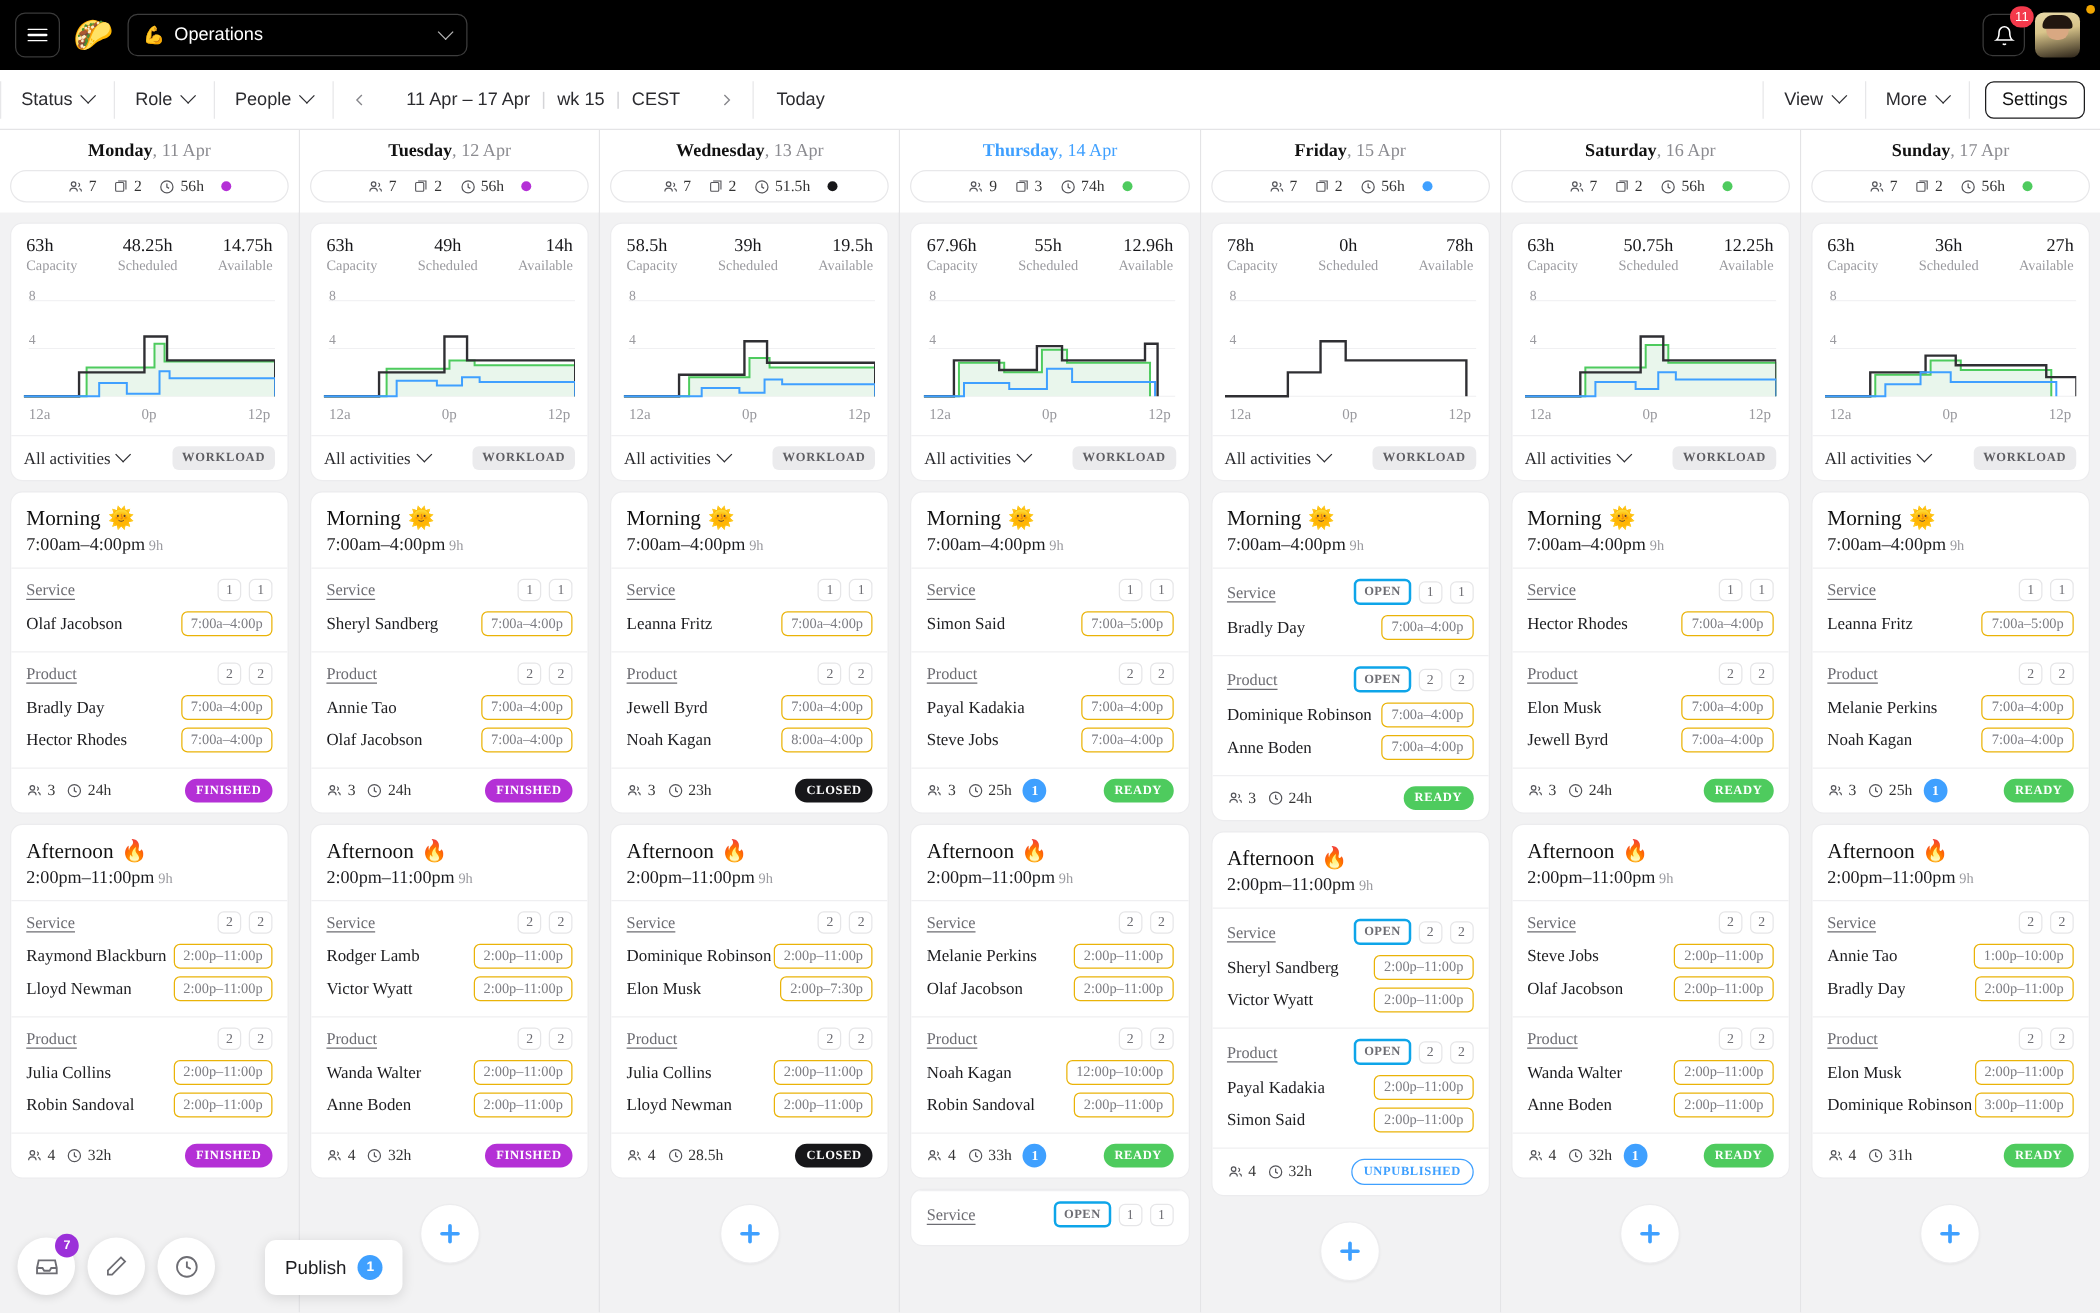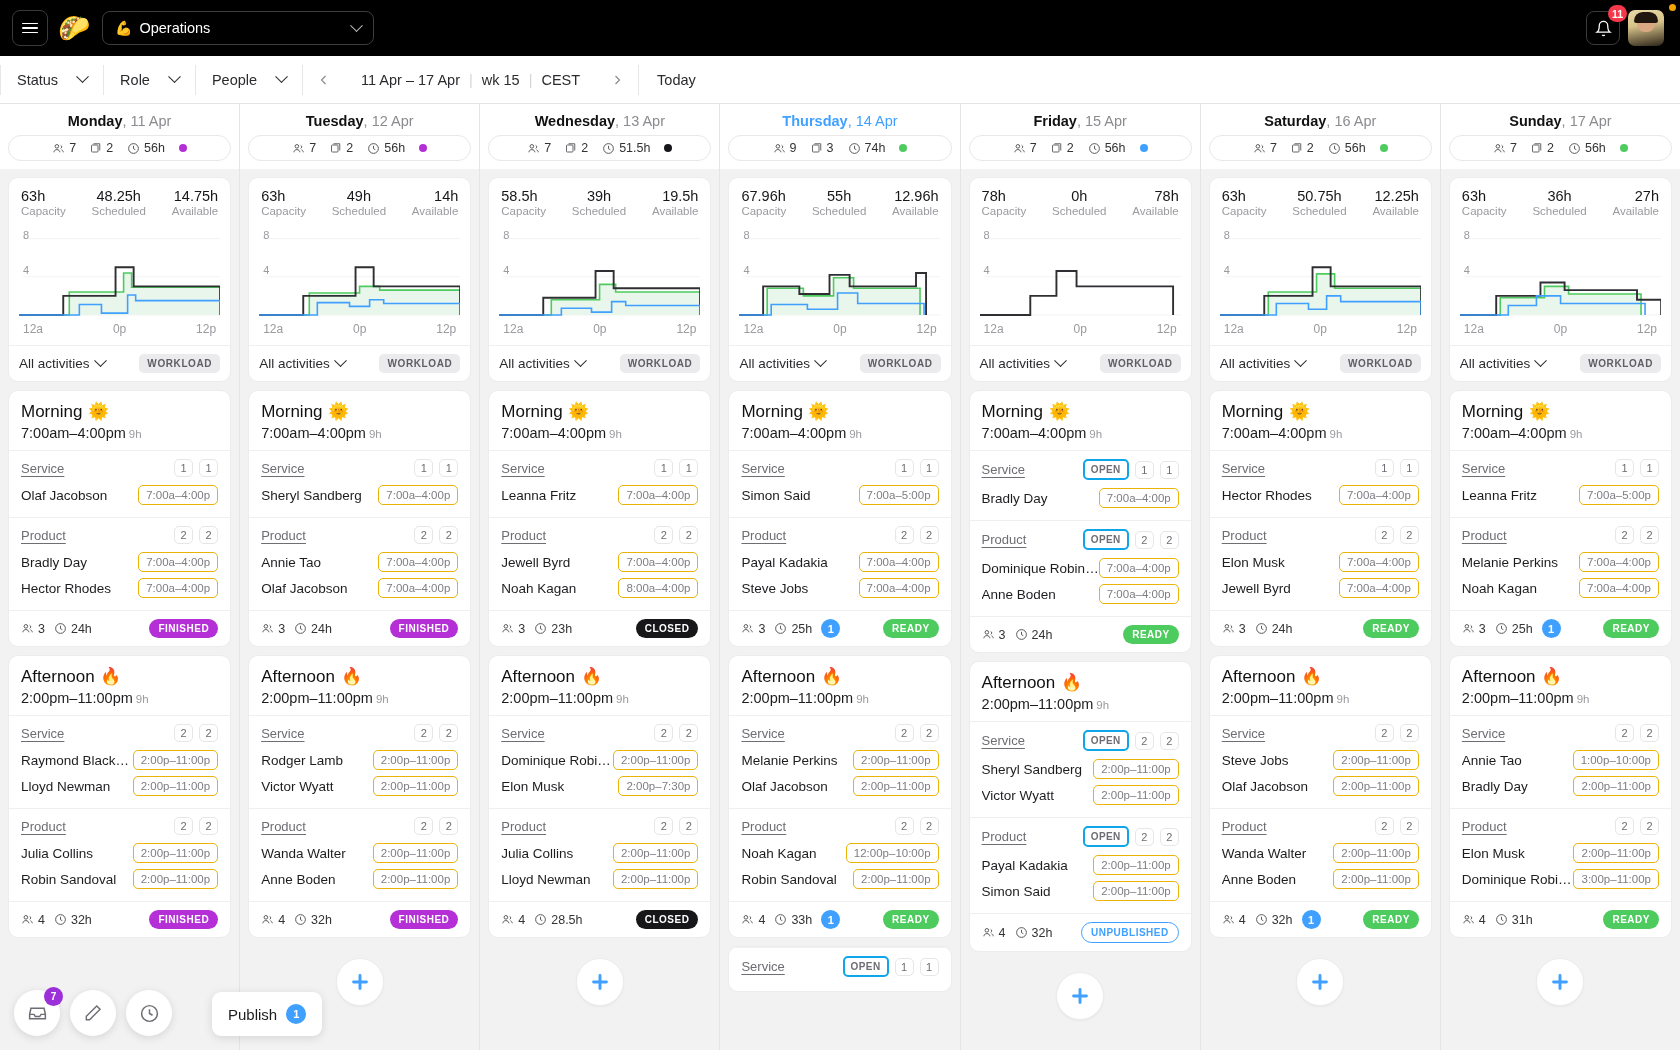--- a/index.html
+++ b/index.html
@@ -32,21 +32,21 @@
   .chev { width: 9px; height: 9px; border-right: 1.5px solid currentColor; border-bottom: 1.5px solid currentColor;
           transform: rotate(45deg) translate(-2px,-2px); display:inline-block; }
   .chev.light { border-color: #b9b9b9; }
   .topbar-right { margin-left: auto; display: flex; align-items: center; gap: 8px; padding-right: 4px; }
   .bell-btn {
     width: 34px; height: 34px; border: 1px solid #3a3a3a; border-radius: 8px; position: relative;
     display:flex; align-items:center; justify-content:center; cursor:pointer;
   }
   .bell-badge {
     position: absolute; top: -7px; right: -8px; background: #f4394b; color: #fff;
-    font-size: 10.5px; font-weight: bold; border-radius: 9px; min-width: 19px; height: 17px;
+    font-size: 10.5px; font-weight: normal; border-radius: 9px; min-width: 19px; height: 17px;
     display: flex; align-items: center; justify-content: center; padding: 0 4px;
   }
   .avatar {
     width: 36px; height: 36px; border-radius: 7px; overflow: hidden; cursor: pointer;
     background: linear-gradient(170deg,#e8d9a8 0%,#d8c48a 40%,#2c2419 100%); position: relative;
   }
   .avatar::before {
     content:''; position:absolute; left:9px; top:5px; width:18px; height:17px; border-radius:50% 50% 45% 45%;
     background:#d9a882;
   }
@@ -58,36 +58,36 @@
 
   
   .toolbar {
     height: 48px; background: #fff; display: flex; align-items: center;
     border-bottom: 1px solid #e4e4e6; font-size: 14.5px; color: #2b2b2f;
   }
   .search-box { display:flex; align-items:center; gap:10px; width: 228px; padding-left: 14px; height:100%; }
   .search-input { border:none; outline:none; font-size: 14.5px; font-family: inherit; color:#2b2b2f; width: 170px; background:transparent; }
   .search-input::placeholder { color: #9b9b9f; }
   .tb-div { width:1px; height: 30px; background: #e7e7e9; }
-  .tb-item { padding: 0 16px; height:100%; display:flex; align-items:center; gap:20px; cursor:pointer; white-space:nowrap; }
+  .tb-item { padding: 0 16px; height:100%; display:flex; align-items:center; gap:8px; cursor:pointer; white-space:nowrap; }
   .daterange { display:flex; align-items:center; gap:12px; height:100%; padding: 0 6px; }
   .arrow-btn { width:30px; height:30px; display:flex;align-items:center;justify-content:center; cursor:pointer; color:#86868b; }
   .date-text { font-size: 14.5px; color:#2b2b2f; padding: 0 10px; display:flex; align-items:center; gap:9px; }
   .date-sep { color:#d5d5d8; }
   .today-btn { padding: 0 18px; cursor:pointer; color:#2b2b2f; }
   .toolbar-right { margin-left:auto; display:flex; align-items:center; height:100%; gap:0; padding-right: 12px; }
   .settings-btn {
     border: 1px solid #1c1c1e; border-radius: 7px; padding: 6px 13px; font-size: 14.5px;
     cursor:pointer; margin-left: 12px; background:#fff; font-family: inherit; color:#111;
   }
 
   
   .week { display: flex; height: calc(1050px - 56px - 48px); }
   .daycol { flex: 1 1 0; min-width: 0; border-right: 1px solid #e4e4e6; display:flex; flex-direction:column;
-            background:#f2f2f3; position: relative; }
+            background:#f2f2f3; position: relative; font-family: Liberation Serif, serif; }
   .daycol:last-child { border-right: none; }
 
   .day-head { background: #fff; padding: 6px 8px 8px; }
   .day-title { text-align:center; font-size: 14.5px; color:#8b8b90; padding: 3px 0 6px; }
   .day-title b { color: #111; font-weight: bold; }
   .day-title.today b, .day-title.today { color: #3fa0ff; }
   .day-stats {
     border: 1px solid #e8e8ea; border-radius: 16px; height: 26px; display:flex;
     align-items:center; justify-content:center; gap: 14px; font-size: 12.5px; color:#333;
   }
@@ -218,20 +218,34 @@
       <span>CEST</span>
     </div>
     <div class="arrow-btn">
       <svg width="12" height="12" viewBox="0 0 24 24" fill="none" stroke="#86868b" stroke-width="2.2">
           <path d="M9 4l8 8-8 8"></path>
         </svg>
     </div>
   </div>
   <div class="tb-div"></div>
   <div class="today-btn">Today</div>
+  <div class="toolbar-right">
+    <div class="tb-div"></div>
+    <div class="tb-item">
+      <span>View</span>
+      <span class="chev"></span>
+    </div>
+    <div class="tb-div"></div>
+    <div class="tb-item">
+      <span>More</span>
+      <span class="chev"></span>
+    </div>
+    <div class="tb-div"></div>
+    <button class="settings-btn">Settings</button>
+  </div>
 </div>
 
 <div class="week" id="week">
     <div class="daycol">
       <div class="day-head">
         <div class="day-title"><b>Monday</b>, <span>11 Apr</span></div>
         <div class="day-stats">
           <span class="stat">
             <svg width="13" height="13" viewBox="0 0 24 24" fill="none" stroke="#55555a" stroke-width="1.8">
               <circle cx="9" cy="8" r="3.3"></circle>

